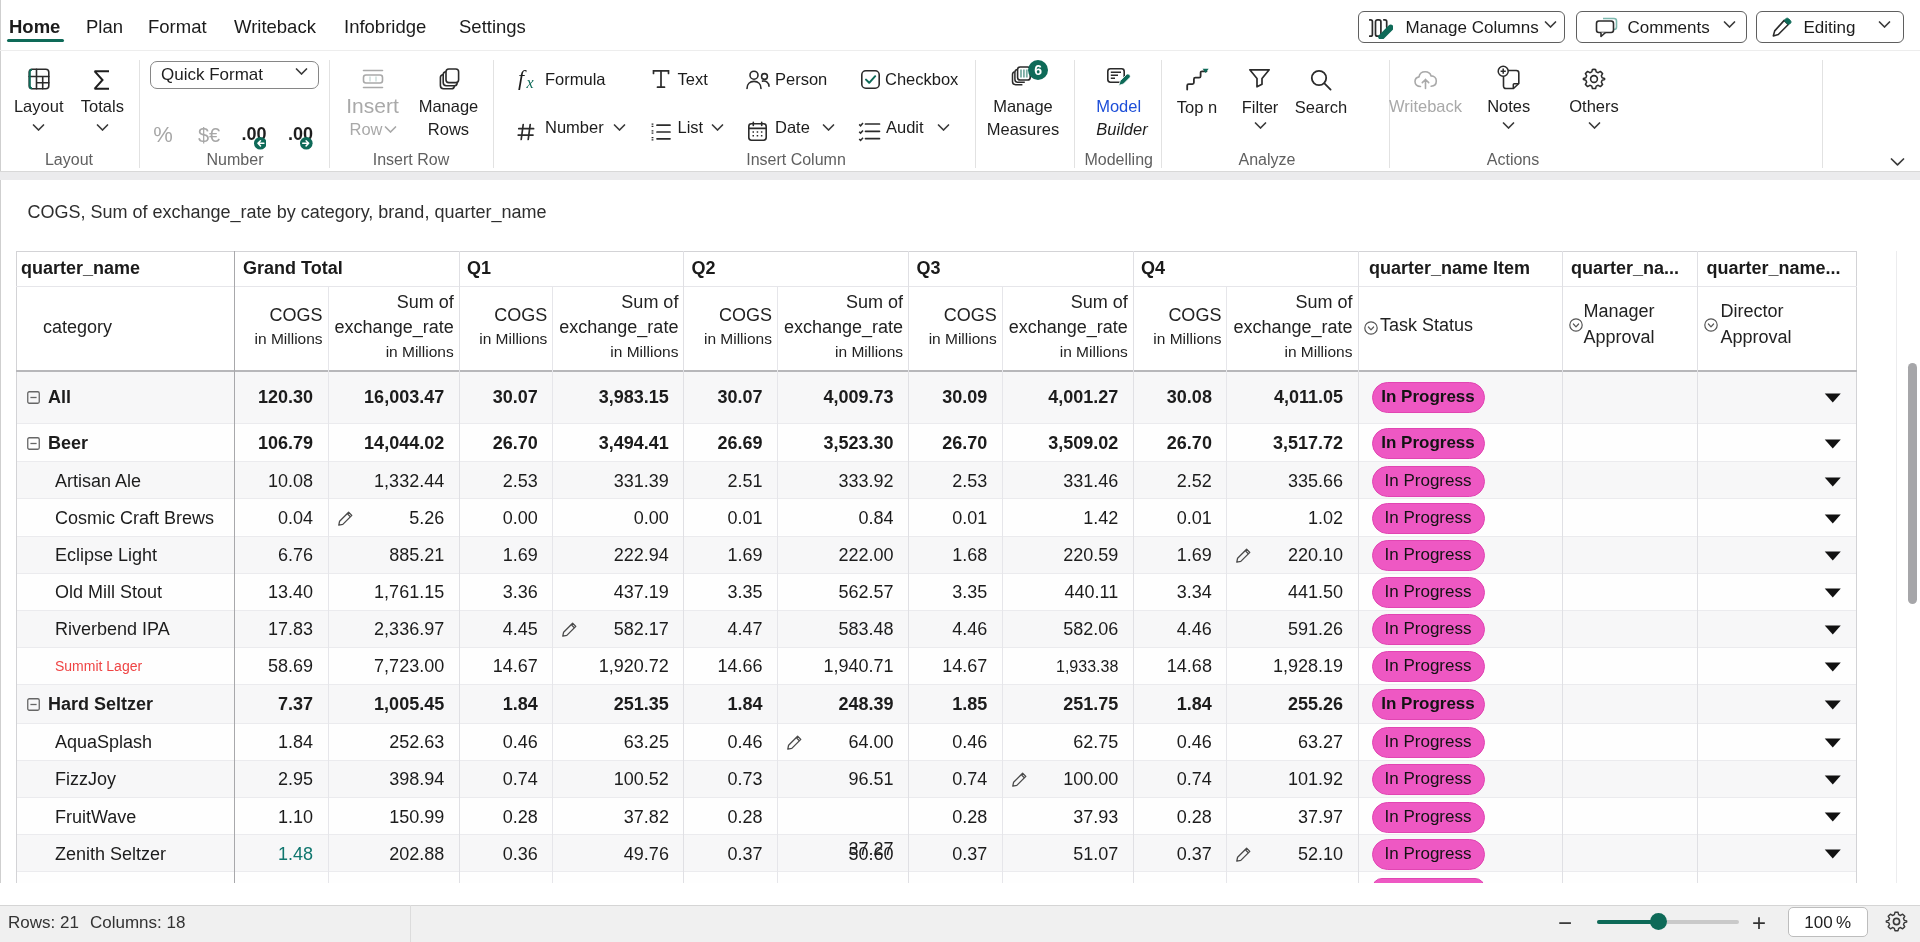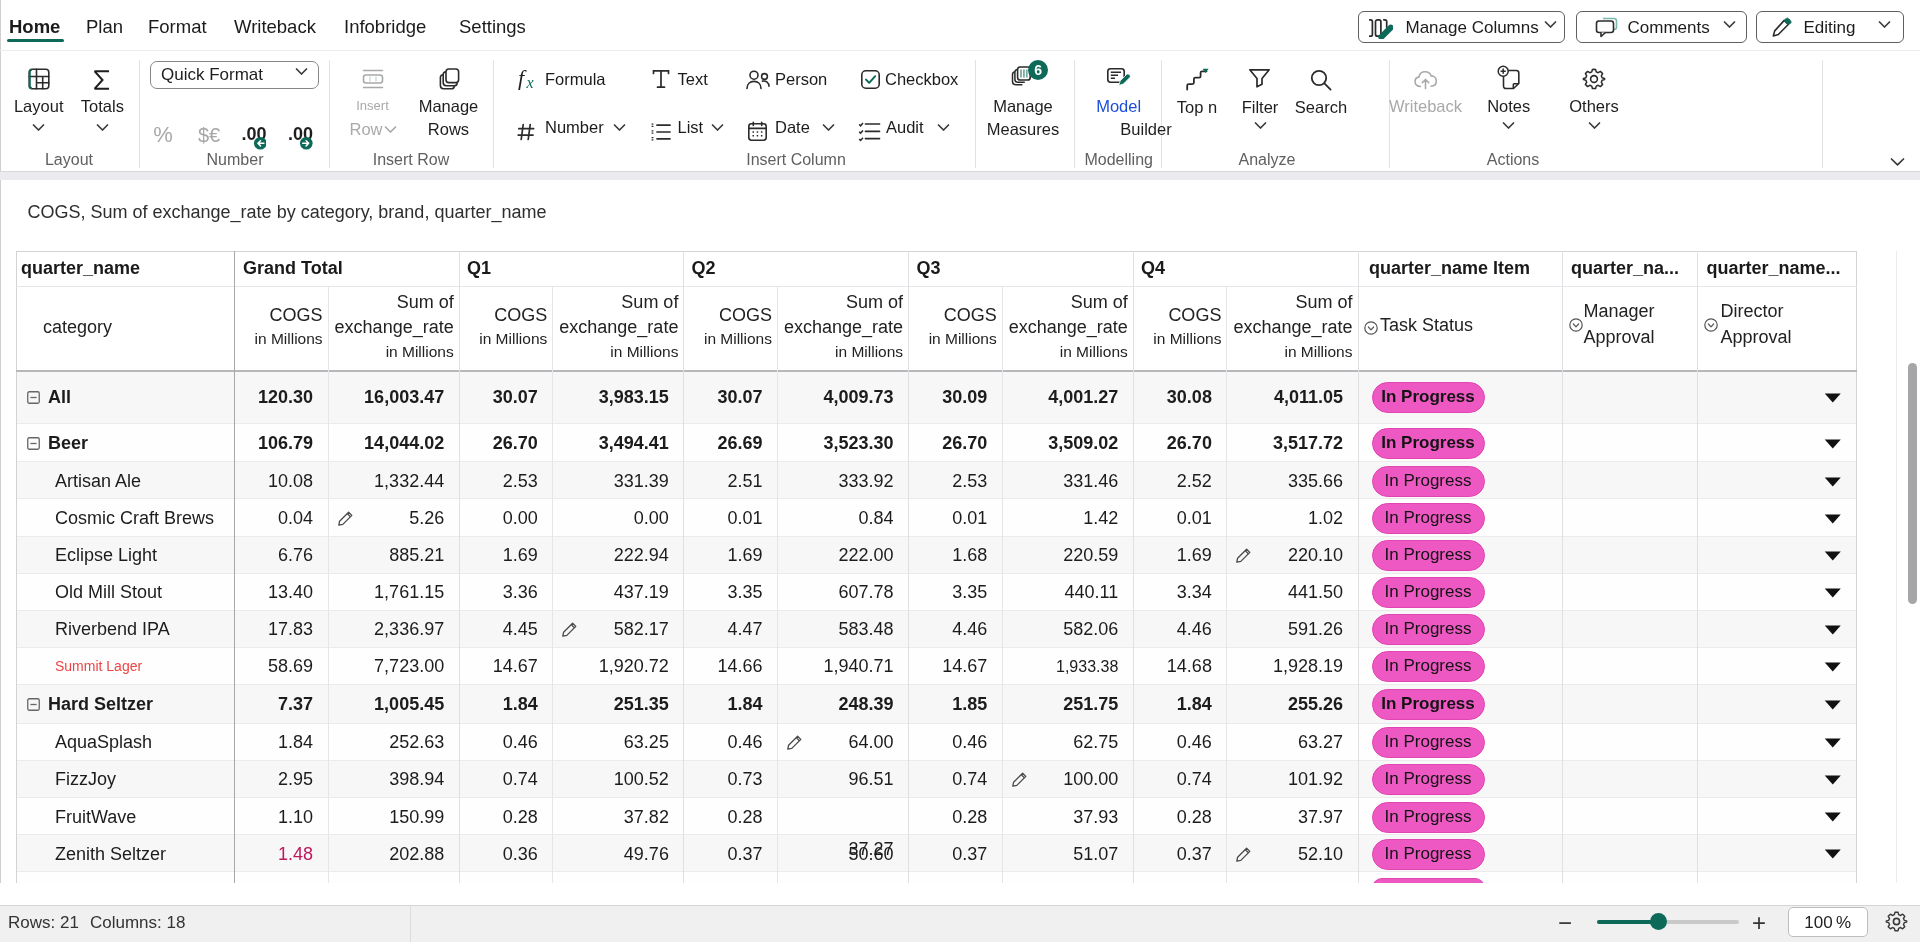--- a/index.html
+++ b/index.html
@@ -104,21 +104,21 @@
     <circle cx="6.3" cy="6.3" r="6.3" fill="#0e6a58"></circle>
     <path d="M2.7 6.3 H8.7 M6.1 3.7 L8.7 6.3 L6.1 8.9" stroke="#fff" stroke-width="1.5" fill="none" stroke-linecap="round" stroke-linejoin="round"></path>
   </svg>
 <div class="a" style="left:360.5px;top:67px">
     <svg width="24" height="24" viewBox="0 0 24 24">
 <path d="M2.5 3.5 H21.5 M2.5 20.5 H21.5" class="icg"></path>
 <rect x="2.5" y="8" width="19" height="8" rx="2.4" class="icg"></rect>
 <path d="M9 9.5 V14.5 M15 9.5 V14.5" stroke="#c9dcd9" stroke-width="1.4"></path>
 </svg>
   </div>
-<div class="a" style="left:272.5px;top:95.5px;width:200px;text-align:center;font-size:13px;color:#a9a9a9;font-weight:400;line-height:20px;">Insert</div>
+<div class="a" style="left:272.5px;top:95.5px;width:200px;text-align:center;font-size:21px;color:#a9a9a9;font-weight:400;line-height:20px;">Insert</div>
 <div class="a" style="left:266px;top:118.5px;width:200px;text-align:center;font-size:16.5px;color:#a9a9a9;font-weight:400;line-height:20px;">Row</div>
 <svg class="a" style="left:383.5px;top:125px" width="13" height="9" viewBox="0 0 13 9">
     <path d="M1.5 2 L6.5 7.0249999999999995 L11.5 2" fill="none" stroke="#a9a9a9" stroke-width="1.7" stroke-linecap="round" stroke-linejoin="round"></path>
   </svg>
 <div class="a" style="left:437px;top:66.5px">
     <svg width="25" height="25" viewBox="0 0 25 25">
 <path d="M5.6 7.8 C4.2 8.1 3.4 9 3.4 10.6 V18.6 C3.4 20.6 4.5 21.7 6.5 21.7 H14.5 C16.1 21.7 17 20.9 17.3 19.5" class="ic"></path>
 <path d="M8.4 4.8 C7 5.1 6.2 6 6.2 7.6 V15.6 C6.2 17.6 7.3 18.7 9.3 18.7 H17.3 C18.9 18.7 19.8 17.9 20.1 16.5" class="ic"></path>
 <rect x="9" y="2" width="12.6" height="13.6" rx="2.8" class="ic"></rect>
 </svg>
@@ -206,21 +206,21 @@
 <div class="a" style="left:923px;top:95.5px;width:200px;text-align:center;font-size:16.5px;color:#1e1e1e;font-weight:400;line-height:20px;">Manage</div>
 <div class="a" style="left:923px;top:118.5px;width:200px;text-align:center;font-size:16.5px;color:#1e1e1e;font-weight:400;line-height:20px;">Measures</div>
 <div class="a" style="left:1106px;top:67px">
     <svg width="26" height="24" viewBox="0 0 26 24">
 <rect x="1.8" y="1.8" width="16.4" height="13.4" rx="2.6" class="ic"></rect>
 <path d="M4.8 5.2 H15 M4.8 8.2 H12 M4.8 11.2 H9" stroke="#2b2b2b" stroke-width="1.5"></path>
 <path d="M20.5 7.5 L14.2 13.8 L12.8 18.4 L17.4 17 L23.7 10.7 C24.5 9.9 24.5 8.9 23.7 8.1 L22.9 7.3 C22.1 6.7 21.2 6.8 20.5 7.5 Z" fill="#0e6a58" stroke="#fff" stroke-width="0.8"></path>
 </svg>
   </div>
 <div class="a" style="left:1018.7px;top:95.5px;width:200px;text-align:center;font-size:16.5px;color:#1d4ed8;font-weight:400;line-height:20px;">Model</div>
-<div class="a" style="left:1046px;top:118.5px;width:200px;text-align:center;font-size:16.5px;color:#1e1e1e;font-weight:400;line-height:20px;">Builder</div>
+<div class="a" style="left:1022px;top:118.5px;width:200px;text-align:center;font-size:16.5px;color:#1e1e1e;font-weight:400;line-height:20px;font-style:italic;">Builder</div>
 <div class="a" style="left:1185px;top:67.5px">
     <svg width="25" height="24" viewBox="0 0 25 24">
 <path d="M2.2 21.5 V17.6 C2.2 16.7 2.8 16.1 3.7 16.1 H7.4 C8.3 16.1 8.9 15.5 8.9 14.6 V11.2 C8.9 10.3 9.5 9.7 10.4 9.7 H14.1 C15 9.7 15.6 9.1 15.6 8.2 V4.8 C15.6 3.9 16.2 3.3 17.1 3.3 H21.5" stroke="#2b2b2b" stroke-width="1.8" fill="none" stroke-linecap="round"></path>
 <path d="M17.6 0.8 L23.6 0.8 L20.6 4.9 Z" fill="#0e6a58"></path>
 </svg>
   </div>
 <div class="a" style="left:1097px;top:96.5px;width:200px;text-align:center;font-size:16.5px;color:#1e1e1e;font-weight:400;line-height:20px;">Top n</div>
 <div class="a" style="left:1248px;top:68px">
     <svg width="23" height="20" viewBox="0 0 23 20">
 <path d="M1.8 1.8 H21.2 L14 10.5 V16.2 L9 18.8 V10.5 Z" stroke="#2b2b2b" stroke-width="1.7" fill="none" stroke-linejoin="round"></path>
@@ -459,21 +459,21 @@
 <div class="a" style="left:1371.5px;top:540.05px;width:113px;height:31px;background:#ee58c3;border:1.5px solid #e145b2;border-radius:16px;text-align:center;font-size:17px;font-weight:400;line-height:28px;color:#131313;">In Progress</div>
 <svg class="a" style="left:1823.5px;top:550.75px" width="17.5" height="10" viewBox="0 0 17 10">
     <path d="M0.5 0.5 H16.5 L8.5 9.5 Z" fill="#111"></path>
   </svg>
 <div class="a" style="left:55px;top:579.1500000000001px;font-size:18px;font-weight:400;line-height:27px;color:#1c1c1c;">Old Mill Stout</div>
 <div class="a" style="left:183.10000000000002px;top:579.1500000000001px;width:130px;text-align:right;font-size:18px;font-weight:400;line-height:27px;color:#1c1c1c;">13.40</div>
 <div class="a" style="left:314.2px;top:579.1500000000001px;width:130px;text-align:right;font-size:18px;font-weight:400;line-height:27px;color:#1c1c1c;">1,761.15</div>
 <div class="a" style="left:407.79999999999995px;top:579.1500000000001px;width:130px;text-align:right;font-size:18px;font-weight:400;line-height:27px;color:#1c1c1c;">3.36</div>
 <div class="a" style="left:538.9px;top:579.1500000000001px;width:130px;text-align:right;font-size:18px;font-weight:400;line-height:27px;color:#1c1c1c;">437.19</div>
 <div class="a" style="left:632.5px;top:579.1500000000001px;width:130px;text-align:right;font-size:18px;font-weight:400;line-height:27px;color:#1c1c1c;">3.35</div>
-<div class="a" style="left:763.6px;top:579.1500000000001px;width:130px;text-align:right;font-size:18px;font-weight:400;line-height:27px;color:#1c1c1c;">607.78</div>
+<div class="a" style="left:763.6px;top:579.1500000000001px;width:130px;text-align:right;font-size:18px;font-weight:400;line-height:27px;color:#1c1c1c;">562.57</div>
 <div class="a" style="left:857.2px;top:579.1500000000001px;width:130px;text-align:right;font-size:18px;font-weight:400;line-height:27px;color:#1c1c1c;">3.35</div>
 <div class="a" style="left:988.3px;top:579.1500000000001px;width:130px;text-align:right;font-size:18px;font-weight:400;line-height:27px;color:#1c1c1c;">440.11</div>
 <div class="a" style="left:1081.9px;top:579.1500000000001px;width:130px;text-align:right;font-size:18px;font-weight:400;line-height:27px;color:#1c1c1c;">3.34</div>
 <div class="a" style="left:1213.0px;top:579.1500000000001px;width:130px;text-align:right;font-size:18px;font-weight:400;line-height:27px;color:#1c1c1c;">441.50</div>
 <div class="a" style="left:1371.5px;top:577.1500000000001px;width:113px;height:31px;background:#ee58c3;border:1.5px solid #e145b2;border-radius:16px;text-align:center;font-size:17px;font-weight:400;line-height:28px;color:#131313;">In Progress</div>
 <svg class="a" style="left:1823.5px;top:587.8500000000001px" width="17.5" height="10" viewBox="0 0 17 10">
     <path d="M0.5 0.5 H16.5 L8.5 9.5 Z" fill="#111"></path>
   </svg>
 <div class="a" style="left:55px;top:616.25px;font-size:18px;font-weight:400;line-height:27px;color:#1c1c1c;">Riverbend IPA</div>
 <div class="a" style="left:183.10000000000002px;top:616.25px;width:130px;text-align:right;font-size:18px;font-weight:400;line-height:27px;color:#1c1c1c;">17.83</div>
@@ -581,21 +581,21 @@
 <div class="a" style="left:763.6px;top:803.55px;width:130px;text-align:right;font-size:18px;font-weight:400;line-height:27px;color:#1c1c1c;margin-top:32px;">37.27</div>
 <div class="a" style="left:857.2px;top:803.55px;width:130px;text-align:right;font-size:18px;font-weight:400;line-height:27px;color:#1c1c1c;">0.28</div>
 <div class="a" style="left:988.3px;top:803.55px;width:130px;text-align:right;font-size:18px;font-weight:400;line-height:27px;color:#1c1c1c;">37.93</div>
 <div class="a" style="left:1081.9px;top:803.55px;width:130px;text-align:right;font-size:18px;font-weight:400;line-height:27px;color:#1c1c1c;">0.28</div>
 <div class="a" style="left:1213.0px;top:803.55px;width:130px;text-align:right;font-size:18px;font-weight:400;line-height:27px;color:#1c1c1c;">37.97</div>
 <div class="a" style="left:1371.5px;top:801.55px;width:113px;height:31px;background:#ee58c3;border:1.5px solid #e145b2;border-radius:16px;text-align:center;font-size:17px;font-weight:400;line-height:28px;color:#131313;">In Progress</div>
 <svg class="a" style="left:1823.5px;top:812.25px" width="17.5" height="10" viewBox="0 0 17 10">
     <path d="M0.5 0.5 H16.5 L8.5 9.5 Z" fill="#111"></path>
   </svg>
 <div class="a" style="left:55px;top:840.6500000000001px;font-size:18px;font-weight:400;line-height:27px;color:#1c1c1c;">Zenith Seltzer</div>
-<div class="a" style="left:183.10000000000002px;top:840.6500000000001px;width:130px;text-align:right;font-size:18px;font-weight:400;line-height:27px;color:#be185d;">1.48</div>
+<div class="a" style="left:183.10000000000002px;top:840.6500000000001px;width:130px;text-align:right;font-size:18px;font-weight:400;line-height:27px;color:#0f766e;">1.48</div>
 <div class="a" style="left:314.2px;top:840.6500000000001px;width:130px;text-align:right;font-size:18px;font-weight:400;line-height:27px;color:#1c1c1c;">202.88</div>
 <div class="a" style="left:407.79999999999995px;top:840.6500000000001px;width:130px;text-align:right;font-size:18px;font-weight:400;line-height:27px;color:#1c1c1c;">0.36</div>
 <div class="a" style="left:538.9px;top:840.6500000000001px;width:130px;text-align:right;font-size:18px;font-weight:400;line-height:27px;color:#1c1c1c;">49.76</div>
 <div class="a" style="left:632.5px;top:840.6500000000001px;width:130px;text-align:right;font-size:18px;font-weight:400;line-height:27px;color:#1c1c1c;">0.37</div>
 <div class="a" style="left:763.6px;top:840.6500000000001px;width:130px;text-align:right;font-size:18px;font-weight:400;line-height:27px;color:#1c1c1c;">50.60</div>
 <div class="a" style="left:857.2px;top:840.6500000000001px;width:130px;text-align:right;font-size:18px;font-weight:400;line-height:27px;color:#1c1c1c;">0.37</div>
 <div class="a" style="left:988.3px;top:840.6500000000001px;width:130px;text-align:right;font-size:18px;font-weight:400;line-height:27px;color:#1c1c1c;">51.07</div>
 <div class="a" style="left:1081.9px;top:840.6500000000001px;width:130px;text-align:right;font-size:18px;font-weight:400;line-height:27px;color:#1c1c1c;">0.37</div>
 <div class="a" style="left:1213.0px;top:840.6500000000001px;width:130px;text-align:right;font-size:18px;font-weight:400;line-height:27px;color:#1c1c1c;">52.10</div>
 <div class="a" style="left:1235.4px;top:845.6500000000001px">

